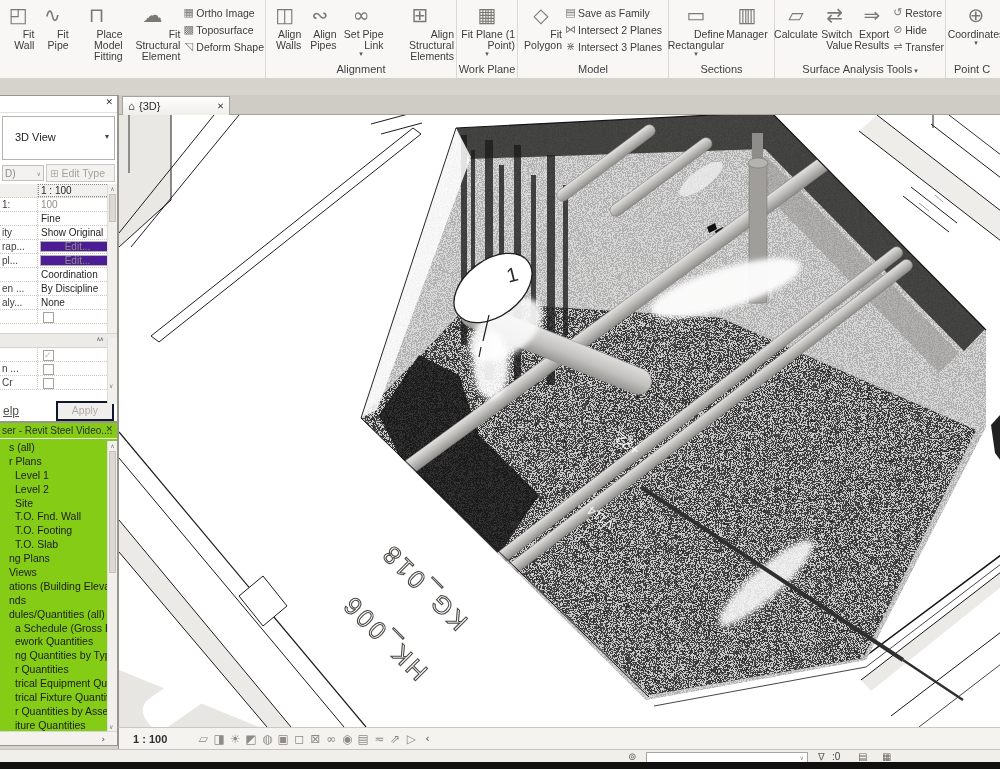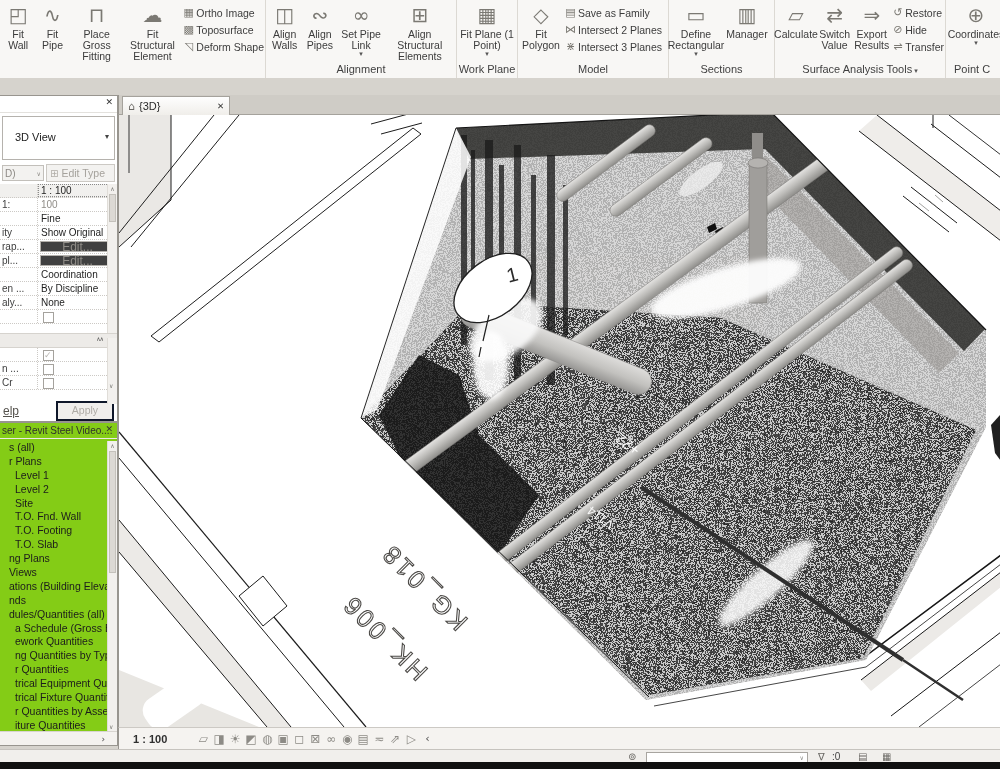--- a/index.html
+++ b/index.html
@@ -9,21 +9,21 @@
   .ribbon{position:absolute;top:0;left:0;right:0;height:78px;background:#f8f7f5;
           border-bottom:1px solid #c9c6c0;display:flex;overflow:hidden;}
   .rpanel{display:flex;flex-direction:column;border-right:1px solid #dcd9d3;flex:0 0 auto;}
   .prow-btns{flex:1;display:flex;align-items:stretch;padding:1px 1px 0;}
   .plabel{height:16px;line-height:15px;font-size:11px;color:#3f3f3f;text-align:center;
           white-space:nowrap;overflow:hidden;}
   .pcar{font-size:7px;color:#555;margin-left:2px;font-family:"DejaVu Sans",sans-serif;}
   .rbig{display:flex;flex-direction:column;align-items:center;cursor:default;padding:0 1px;}
   .ric{height:28px;line-height:28px;font-size:20px;color:#7b7973;
        font-family:"DejaVu Sans",sans-serif;}
-  .rlb{font-size:10.5px;line-height:11px;text-align:center;color:#3c3c3c;}
+  .rlb{font-size:10.5px;line-height:11px;text-align:right;color:#3c3c3c;}
   .rcar{font-size:7px;color:#555;line-height:6px;font-family:"DejaVu Sans",sans-serif;}
   .rstack{display:flex;flex-direction:column;justify-content:flex-start;padding-top:3px;}
   .sitem{display:flex;align-items:center;height:17px;white-space:nowrap;}
   .sic{width:15px;text-align:center;font-size:11px;color:#7b7973;
        font-family:"DejaVu Sans",sans-serif;}
   .slb{font-size:10.5px;color:#3c3c3c;}
   
   .workspace{position:absolute;top:78px;left:0;right:0;height:684px;background:#d6d3cd;}
   
   .props{position:absolute;left:0;top:17px;width:118px;height:327px;background:#fff;
@@ -42,22 +42,22 @@
           font-size:10.5px;display:flex;align-items:center;gap:3px;padding:0 3px;box-sizing:border-box;}
   .etic{font-size:10px;color:#b0ada7;font-family:"DejaVu Sans",sans-serif;}
   .pgrid{position:relative;}
   .prowp{display:flex;height:14px;border-bottom:1px dotted #ccc9c5;box-sizing:border-box;}
   .pl{width:38px;font-size:10px;color:#3d3d3d;padding-left:2px;overflow:hidden;white-space:nowrap;
       border-right:1px dotted #ccc9c5;line-height:13px;box-sizing:border-box;}
   .pv{flex:1;font-size:10px;color:#1e1e1e;padding-left:3px;line-height:13px;overflow:hidden;
       white-space:nowrap;}
   .pv.focus{outline:1px dotted #8a8a8a;outline-offset:-1px;}
   .pv.muted{color:#908d88;}
-  .editbtn{flex:1;margin:1px 2px;background:#404040;border:1px solid #b3b0ab;color:#8f8c87;
-      font-size:12px;text-align:center;line-height:10px;}
+  .editbtn{flex:1;margin:1px 2px;background:#4c1d95;border:1px solid #b3b0ab;color:#8f8c87;
+      font-size:10px;text-align:center;line-height:10px;}
   .cb{width:9px;height:9px;border:1px solid #a5a29d;margin:2px 0 0 2px;background:#fff;
       display:inline-block;position:relative;}
   .cb.checked::after{content:"✓";position:absolute;left:0;top:-2px;font-size:9px;color:#b7b4b0;}
   .pband{height:13px;background:#edebe8;border-top:1px solid #d6d3ce;border-bottom:1px solid #d6d3ce;
       margin-top:9px;position:relative;}
   .bandchev{position:absolute;right:14px;top:1px;font-size:6px;color:#555;letter-spacing:-1px;
       font-family:"DejaVu Sans",sans-serif;}
   .pfoot{margin-top:auto;height:20px;display:flex;align-items:center;padding:0 3px;}
   .helplink{font-size:12px;color:#55524d;text-decoration:underline;}
   .applybtn{margin-left:auto;width:54px;height:16px;background:#f0eeec;border:2px solid #0f172a;
@@ -117,21 +117,21 @@
         <div class="rbig" style="width:36px">
           <span class="ric">◰</span>
           <span class="rlb">Fit Wall</span>
         </div>
         <div class="rbig" style="width:36px">
           <span class="ric">∿</span>
           <span class="rlb">Fit Pipe</span>
         </div>
         <div class="rbig" style="width:58px">
           <span class="ric">⊓</span>
-          <span class="rlb">Place Gross Fitting</span>
+          <span class="rlb">Place Model Fitting</span>
         </div>
         <div class="rbig" style="width:62px">
           <span class="ric">☁</span>
           <span class="rlb">Fit Structural Element</span>
         </div>
         <div class="rstack">
           <div class="sitem">
             <span class="sic">▦</span>
             <span class="slb">Ortho Image</span>
           </div>

